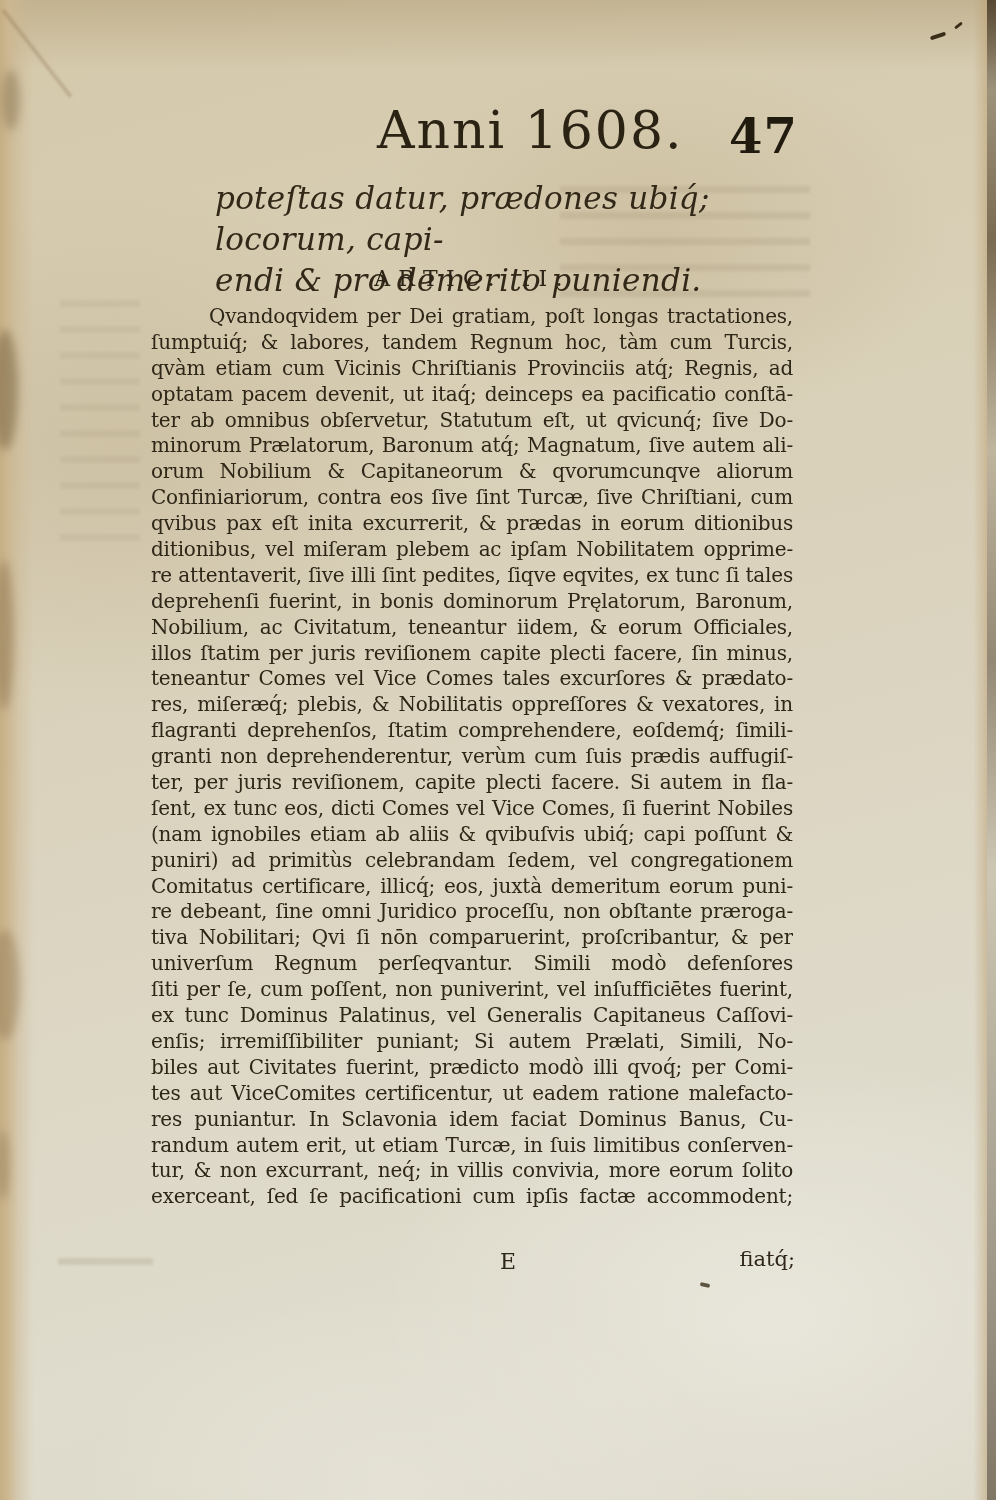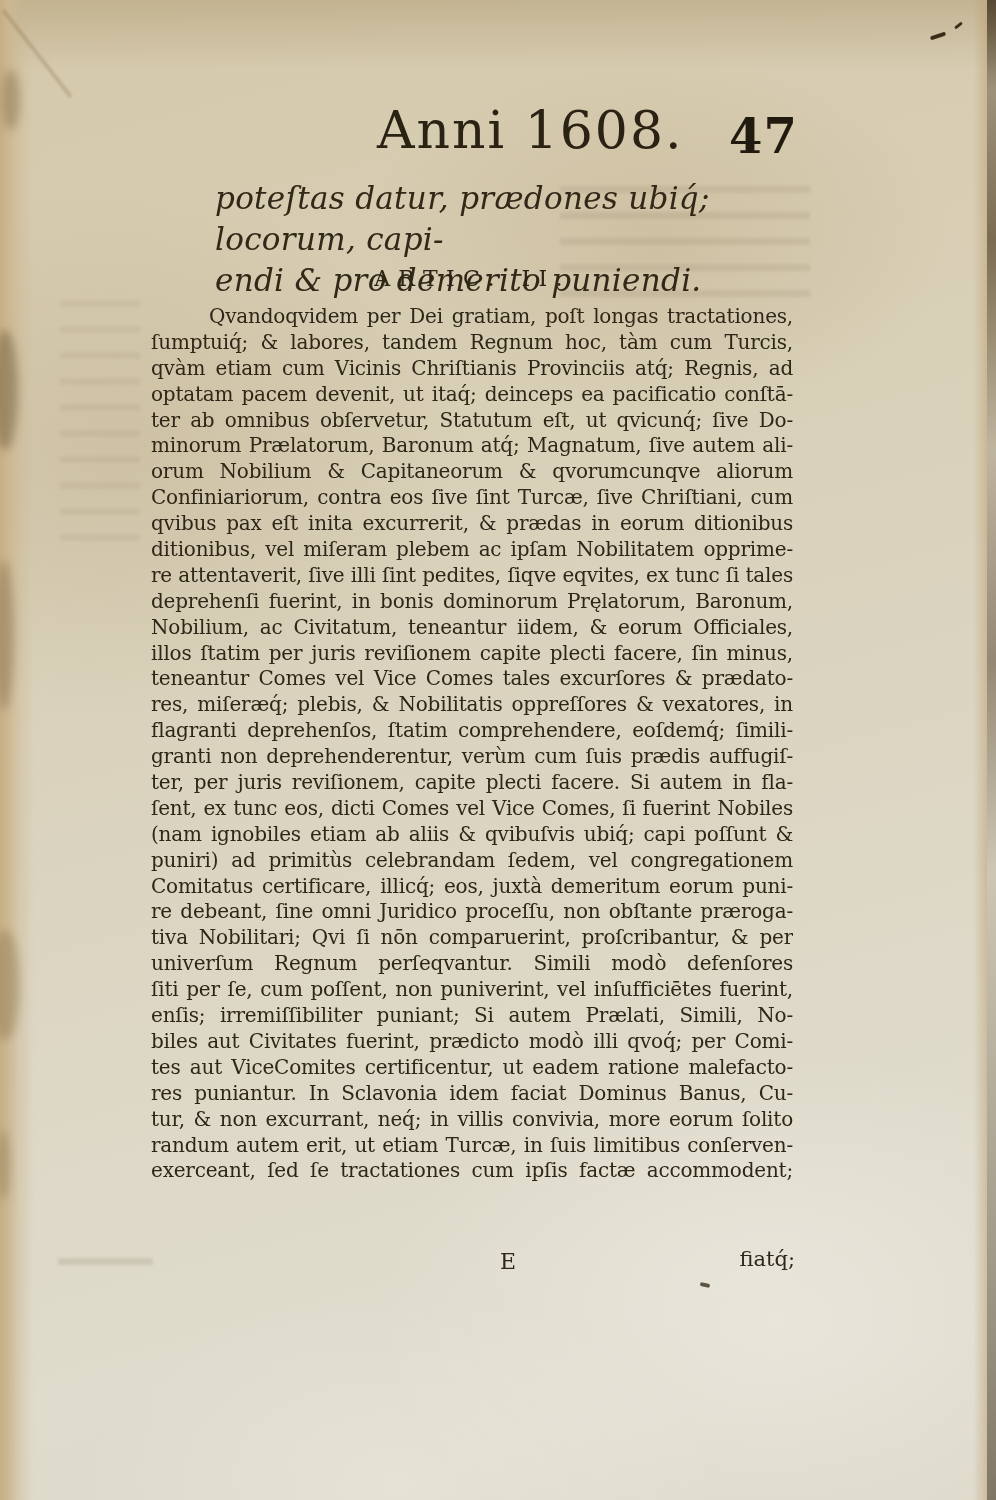--- a/index.html
+++ b/index.html
@@ -116,25 +116,26 @@
       <div class="bline">granti non deprehenderentur, verùm cum ſuis prædis auffugiſ-</div>
       <div class="bline">ter, per juris reviſionem, capite plecti facere.  Si autem in fla-</div>
       <div class="bline">ſent, ex tunc eos, dicti Comes vel Vice Comes, ſi fuerint Nobiles</div>
       <div class="bline">(nam ignobiles etiam ab aliis &amp; qvibuſvis ubiq́; capi poſſunt &amp;</div>
       <div class="bline">puniri) ad primitùs celebrandam ſedem, vel congregationem</div>
       <div class="bline">Comitatus certificare, illicq́; eos, juxtà demeritum eorum puni-</div>
       <div class="bline">re debeant, ſine omni Juridico proceſſu, non obſtante præroga-</div>
       <div class="bline">tiva Nobilitari;  Qvi ſi nōn comparuerint, proſcribantur, &amp; per</div>
       <div class="bline">univerſum Regnum perſeqvantur.   Simili modò defenſores</div>
       <div class="bline">ſiti per ſe, cum poſſent, non puniverint, vel inſufficiētes fuerint,</div>
+      <div class="bline">ex tunc Dominus Palatinus, vel Generalis Capitaneus Caſſovi-</div>
       <div class="bline">enſis; irremiſſibiliter puniant;  Si autem Prælati, Simili, No-</div>
       <div class="bline">biles aut Civitates fuerint, prædicto modò illi qvoq́; per Comi-</div>
       <div class="bline">tes aut ViceComites certificentur, ut eadem ratione malefacto-</div>
       <div class="bline">res puniantur.   In Sclavonia idem faciat Dominus Banus, Cu-</div>
+      <div class="bline">randum autem erit, ut etiam Turcæ, in ſuis limitibus conſerven-</div>
       <div class="bline">tur, &amp; non excurrant, neq́; in villis convivia, more eorum ſolito</div>
-      <div class="bline">randum autem erit, ut etiam Turcæ, in ſuis limitibus conſerven-</div>
-      <div class="bline">exerceant, ſed ſe tractationes cum ipſis factæ accommodent;</div>
+      <div class="bline">exerceant, ſed ſe pacificationi cum ipſis factæ accommodent;</div>
     </div>
 
   <div class="sig">E</div>
   <div class="catchword">fiatq́;</div>
 
 </div>
 
 </body></html>

